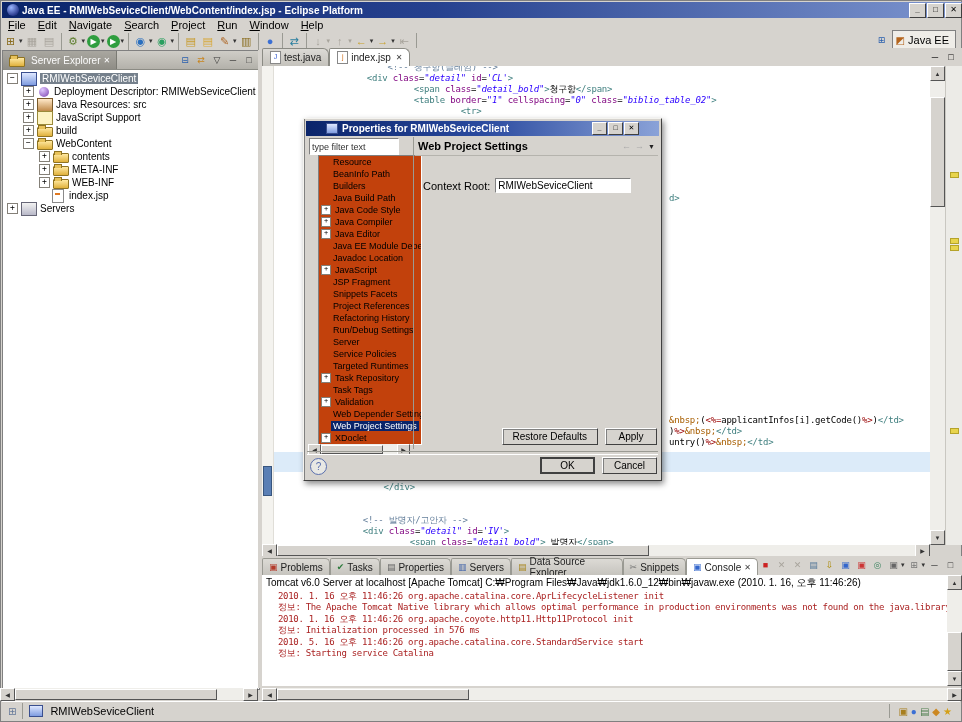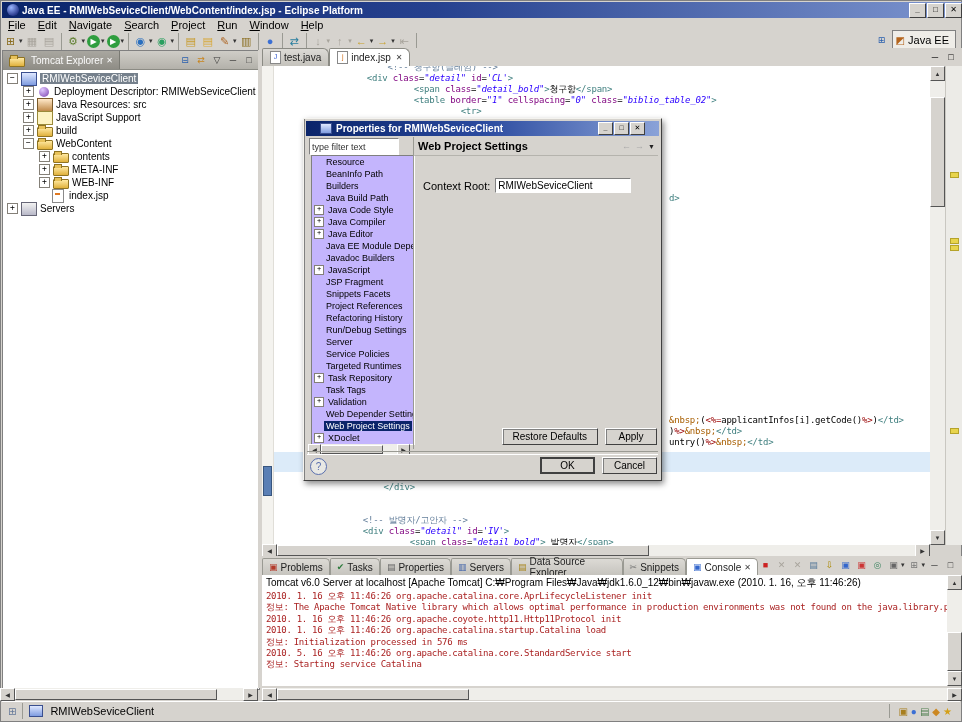--- a/index.html
+++ b/index.html
@@ -75,36 +75,36 @@
   .ovmark{position:absolute;left:4px;width:7px;height:4px;background:#e8d44d;border:1px solid #b5a32a}
   .edit-hscroll{left:262px;top:545px;width:668px;height:11px}
   
   .console-tabs{left:262px;top:556px;width:700px;height:19px;background:#d6d3ce;display:flex;align-items:flex-end;border-bottom:1px solid #8b8b84}
   .ctab{display:flex;align-items:center;gap:3px;height:16px;padding:0 6px;font-size:10px;border:1px solid #9a9a93;border-bottom:none;border-radius:2px 5px 0 0;background:linear-gradient(#dcdad5,#c6c4be);color:#222}
   .ctab.active{background:#fff}
   .ctab .tg{font-size:9px}
   .con-tools{margin-left:auto;display:flex;align-items:center;gap:1px;padding:0 4px 2px 0}
   .con-body{left:262px;top:575px;width:700px;height:111px;background:#fff;overflow:hidden}
   .con-title{font-family:"Liberation Sans",sans-serif;font-size:10px;color:#000;padding:1px 12px 1px 4px;white-space:nowrap}
-  .con-line{white-space:pre;font-family:"DejaVu Sans Mono","Liberation Mono",monospace;font-size:9px;line-height:11.4px;height:11.4px;color:#aa2222;padding-left:4px;letter-spacing:-0.3px}
+  .con-line{white-space:pre;font-family:"DejaVu Sans Mono","Liberation Mono",monospace;font-size:9px;line-height:11.4px;height:11.4px;color:#aa2222;padding-left:16px;letter-spacing:-0.3px}
   .con-vscroll{left:947px;top:575px;width:15px;height:111px}
   .scroll-row{left:0;top:688px;width:962px;height:12px;display:flex}
   
   .statusbar{left:2px;top:701px;width:958px;height:18px;background:#d6d3ce;display:flex;align-items:center;border-top:1px solid #fff}
   .status-cell{display:flex;align-items:center;gap:4px;padding:0 6px;height:16px}
   .status-tray{margin-left:auto;display:flex;align-items:center;gap:3px;border-left:1px solid #9a9a93;padding:0 8px;height:14px}
   .tray-ic{font-size:10px}
   
   .dialog{left:303px;top:118px;width:357px;height:361px;background:#d6d3ce;border:1px solid;border-color:#f4f3ef #404040 #404040 #f4f3ef;
           box-shadow:1px 0 0 #808080 inset,2px 3px 6px rgba(0,0,0,.45);z-index:50}
-  .dlg-title{height:15px;margin:2px;background:linear-gradient(90deg,#0a246a,#2a4a9f 50%,#8aa2d8);color:#fff;display:flex;align-items:center;padding:0 14px;font-size:10px;font-weight:bold}
+  .dlg-title{height:15px;margin:2px;background:linear-gradient(90deg,#0a246a,#2a4a9f 50%,#8aa2d8);color:#fff;display:flex;align-items:center;padding:0 20px;font-size:10px;font-weight:bold}
   .dlg-title .ttl{flex:1;white-space:nowrap;overflow:hidden}
   .dlg-btn{width:13px;height:11px;background:#d6d3ce;border:1px solid;border-color:#fff #404040 #404040 #fff;color:#000;font-size:7px;line-height:9px;text-align:center;margin-left:1px}
   .dlg-filter{position:absolute;left:5px;top:19px;width:84px;height:13px;background:#fff;border:1px solid;border-color:#808080 #fff #fff #808080;font-size:9px;color:#333;padding-left:2px;font-family:"Liberation Sans",sans-serif}
-  .dlg-tree{position:absolute;left:7px;top:36px;width:102px;height:288px;background:#c4b5fd;border:1px solid;border-color:#808080 #fff #fff #808080;overflow:hidden;font-size:9px}
+  .dlg-tree{position:absolute;left:14px;top:36px;width:102px;height:288px;background:#c2410c;border:1px solid;border-color:#808080 #fff #fff #808080;overflow:hidden;font-size:9px}
   .dtree-row{height:12px;display:flex;align-items:center;white-space:nowrap}
   .dtree-row .lbl{padding:0 2px}
   .dtree-row.sel .lbl{background:#0a246a;color:#fff}
   .dexp{width:8px;height:8px;border:1px solid #848078;background:#fff;font-size:7px;line-height:6px;text-align:center;margin:0 2px 0 2px;flex:0 0 auto;font-family:"DejaVu Sans Mono",monospace}
   .dtree-hscroll{position:absolute;left:4px;top:325px;width:102px;height:11px}
   .dlg-sep-v{position:absolute;left:109px;top:18px;width:1px;height:312px;background:#9a9a93}
   .dlg-panel{position:absolute;left:111px;top:18px;width:243px;height:312px}
   .panel-head{display:flex;align-items:center;height:18px;border-bottom:1px solid #b5b3ad;padding:0 3px}
   .panel-head .ph-title{font-weight:bold;font-size:11px;flex:1}
   .ph-nav{display:flex;gap:4px;align-items:center;font-size:9px;color:#aaa}
@@ -230,21 +230,21 @@
   <span class="persp-btn">
     <span style="color:#b5651d;font-size:10px">◩</span>
     <span>Java EE</span>
   </span>
 </div>
 
 <div class="abs explorer">
   <div class="view-head">
     <span class="view-tab">
       <span class="ico ico-folder"></span>
-      <span>Tomcat Explorer</span>
+      <span>Server Explorer</span>
       <span style="font-size:8px">✕</span>
     </span>
     <span class="view-tools" id="explorer-tools">
         <span class="vt" style="color: rgb(42, 95, 174);">⊟</span>
         <span class="vt" style="color: rgb(200, 133, 31);">⇄</span>
         <span class="vt" style="color: rgb(51, 51, 51);">▽</span>
         <span class="vt" style="color: rgb(51, 51, 51);">─</span>
         <span class="vt" style="color: rgb(51, 51, 51);">□</span>
       </span>
   </div>
@@ -437,21 +437,20 @@
         <span class="tbg" style="font-size: 9px; width: 13px; height: 13px; color: rgb(51, 51, 51);">□</span>
       </div>
     </div>
   </div>
 <div class="abs con-body">
   <div class="con-title">Tomcat v6.0 Server at localhost [Apache Tomcat] C:₩Program Files₩Java₩jdk1.6.0_12₩bin₩javaw.exe (2010. 1. 16, 오후 11:46:26)</div>
   <div id="console-lines">
       <div class="con-line">2010. 1. 16 오후 11:46:26 org.apache.catalina.core.AprLifecycleListener init</div>
       <div class="con-line">정보: The Apache Tomcat Native library which allows optimal performance in production environments was not found on the java.library.path: C:\Program</div>
       <div class="con-line">2010. 1. 16 오후 11:46:26 org.apache.coyote.http11.Http11Protocol init</div>
-      <div class="con-line">2010. 1. 16 오후 11:46:26 org.apache.catalina.startup.Catalina load</div>
       <div class="con-line">정보: Initialization processed in 576 ms</div>
       <div class="con-line">2010. 5. 16 오후 11:46:26 org.apache.catalina.core.StandardService start</div>
       <div class="con-line">정보: Starting service Catalina</div>
     </div>
 </div>
 <div class="abs vscroll con-vscroll">
   <span class="sarrow">▲</span>
   <div class="sthumb" style="width:13px;height:40px;margin-top:42px"></div>
   <span class="sarrow">▼</span>
 </div>
@@ -524,21 +523,21 @@
       <div class="dtree-row">
         <span class="dexp">+</span>
         <span class="lbl">Java Editor</span>
       </div>
       <div class="dtree-row">
         <span style="width: 12px; flex: 0 0 auto;"></span>
         <span class="lbl">Java EE Module Depender</span>
       </div>
       <div class="dtree-row">
         <span style="width: 12px; flex: 0 0 auto;"></span>
-        <span class="lbl">Javadoc Builders</span>
+        <span class="lbl">Javadoc Location</span>
       </div>
       <div class="dtree-row">
         <span class="dexp">+</span>
         <span class="lbl">JavaScript</span>
       </div>
       <div class="dtree-row">
         <span style="width: 12px; flex: 0 0 auto;"></span>
         <span class="lbl">JSP Fragment</span>
       </div>
       <div class="dtree-row">

